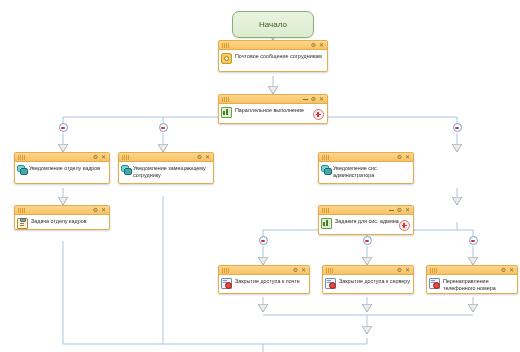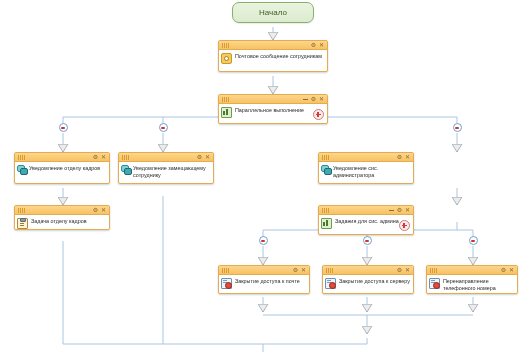--- a/index.html
+++ b/index.html
@@ -149,21 +149,21 @@
       <line x1="367" y1="323" x2="367" y2="334" marker-end="url(#tri)"></line>
 
       <line x1="63" y1="241" x2="63" y2="344"></line>
       <line x1="163" y1="196" x2="163" y2="344"></line>
       <line x1="367" y1="338" x2="367" y2="344"></line>
       <line x1="63" y1="344" x2="367" y2="344"></line>
       <line x1="263" y1="344" x2="263" y2="352"></line>
     </g>
   </svg>
 
-  <div class="start-node" style="left:232px;top:2px;width:82px;height:21px;">
+  <div class="start-node" style="left:232px;top:11px;width:82px;height:27px;">
     <span>Начало</span>
   </div>
 
   <div class="node" style="left:218px;top:40px;width:110px;height:32px;">
     <div class="hdr">
       <span class="grip">
           <i></i>
           <i></i>
           <i></i>
           <i></i>

